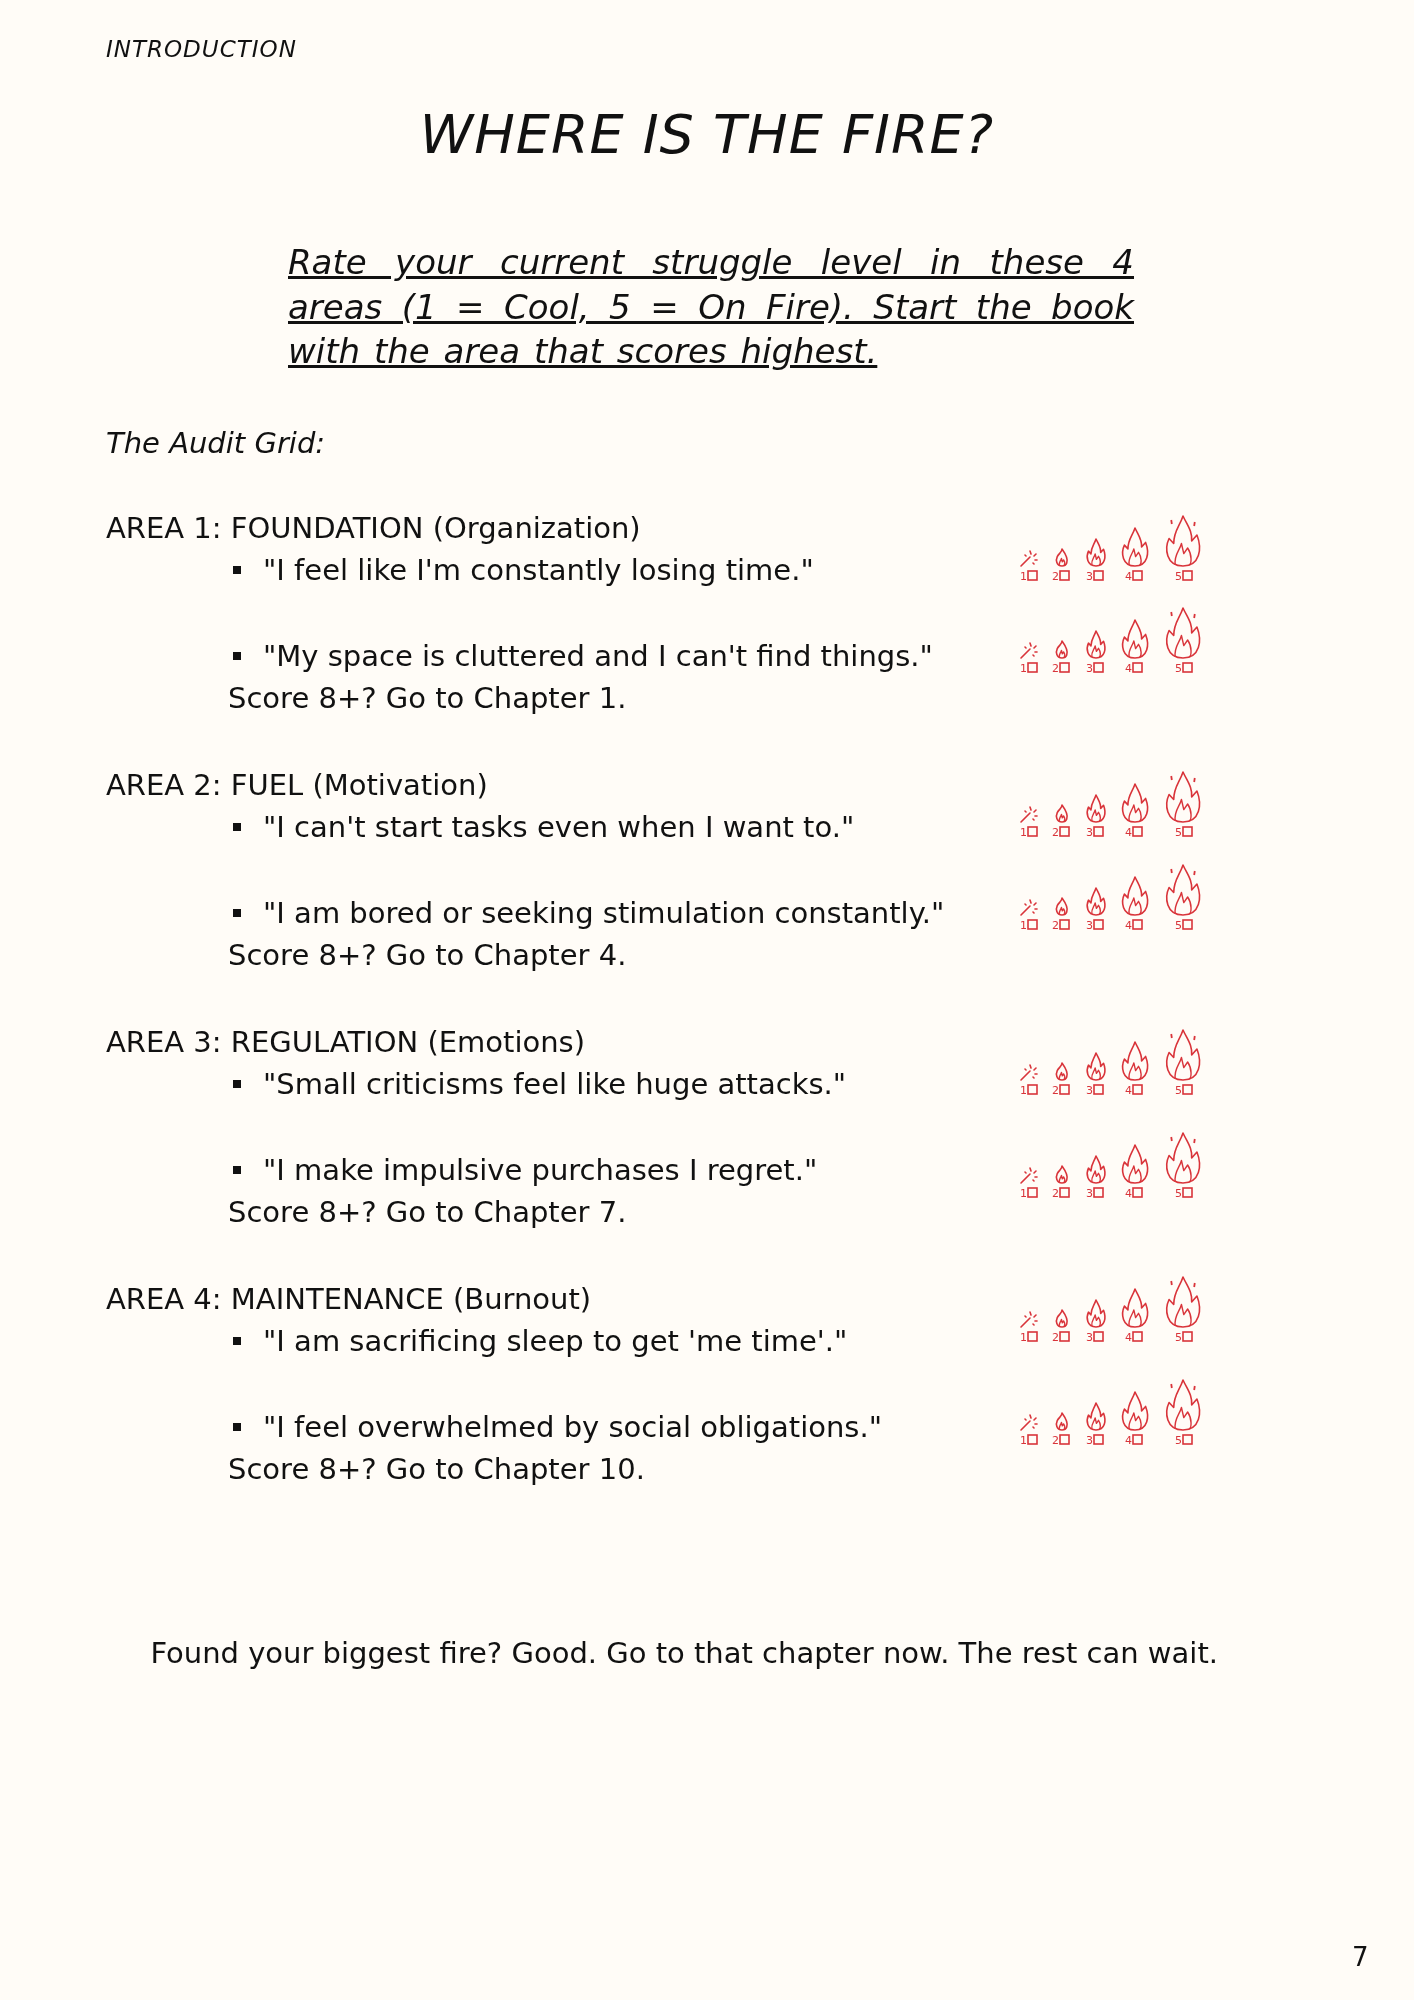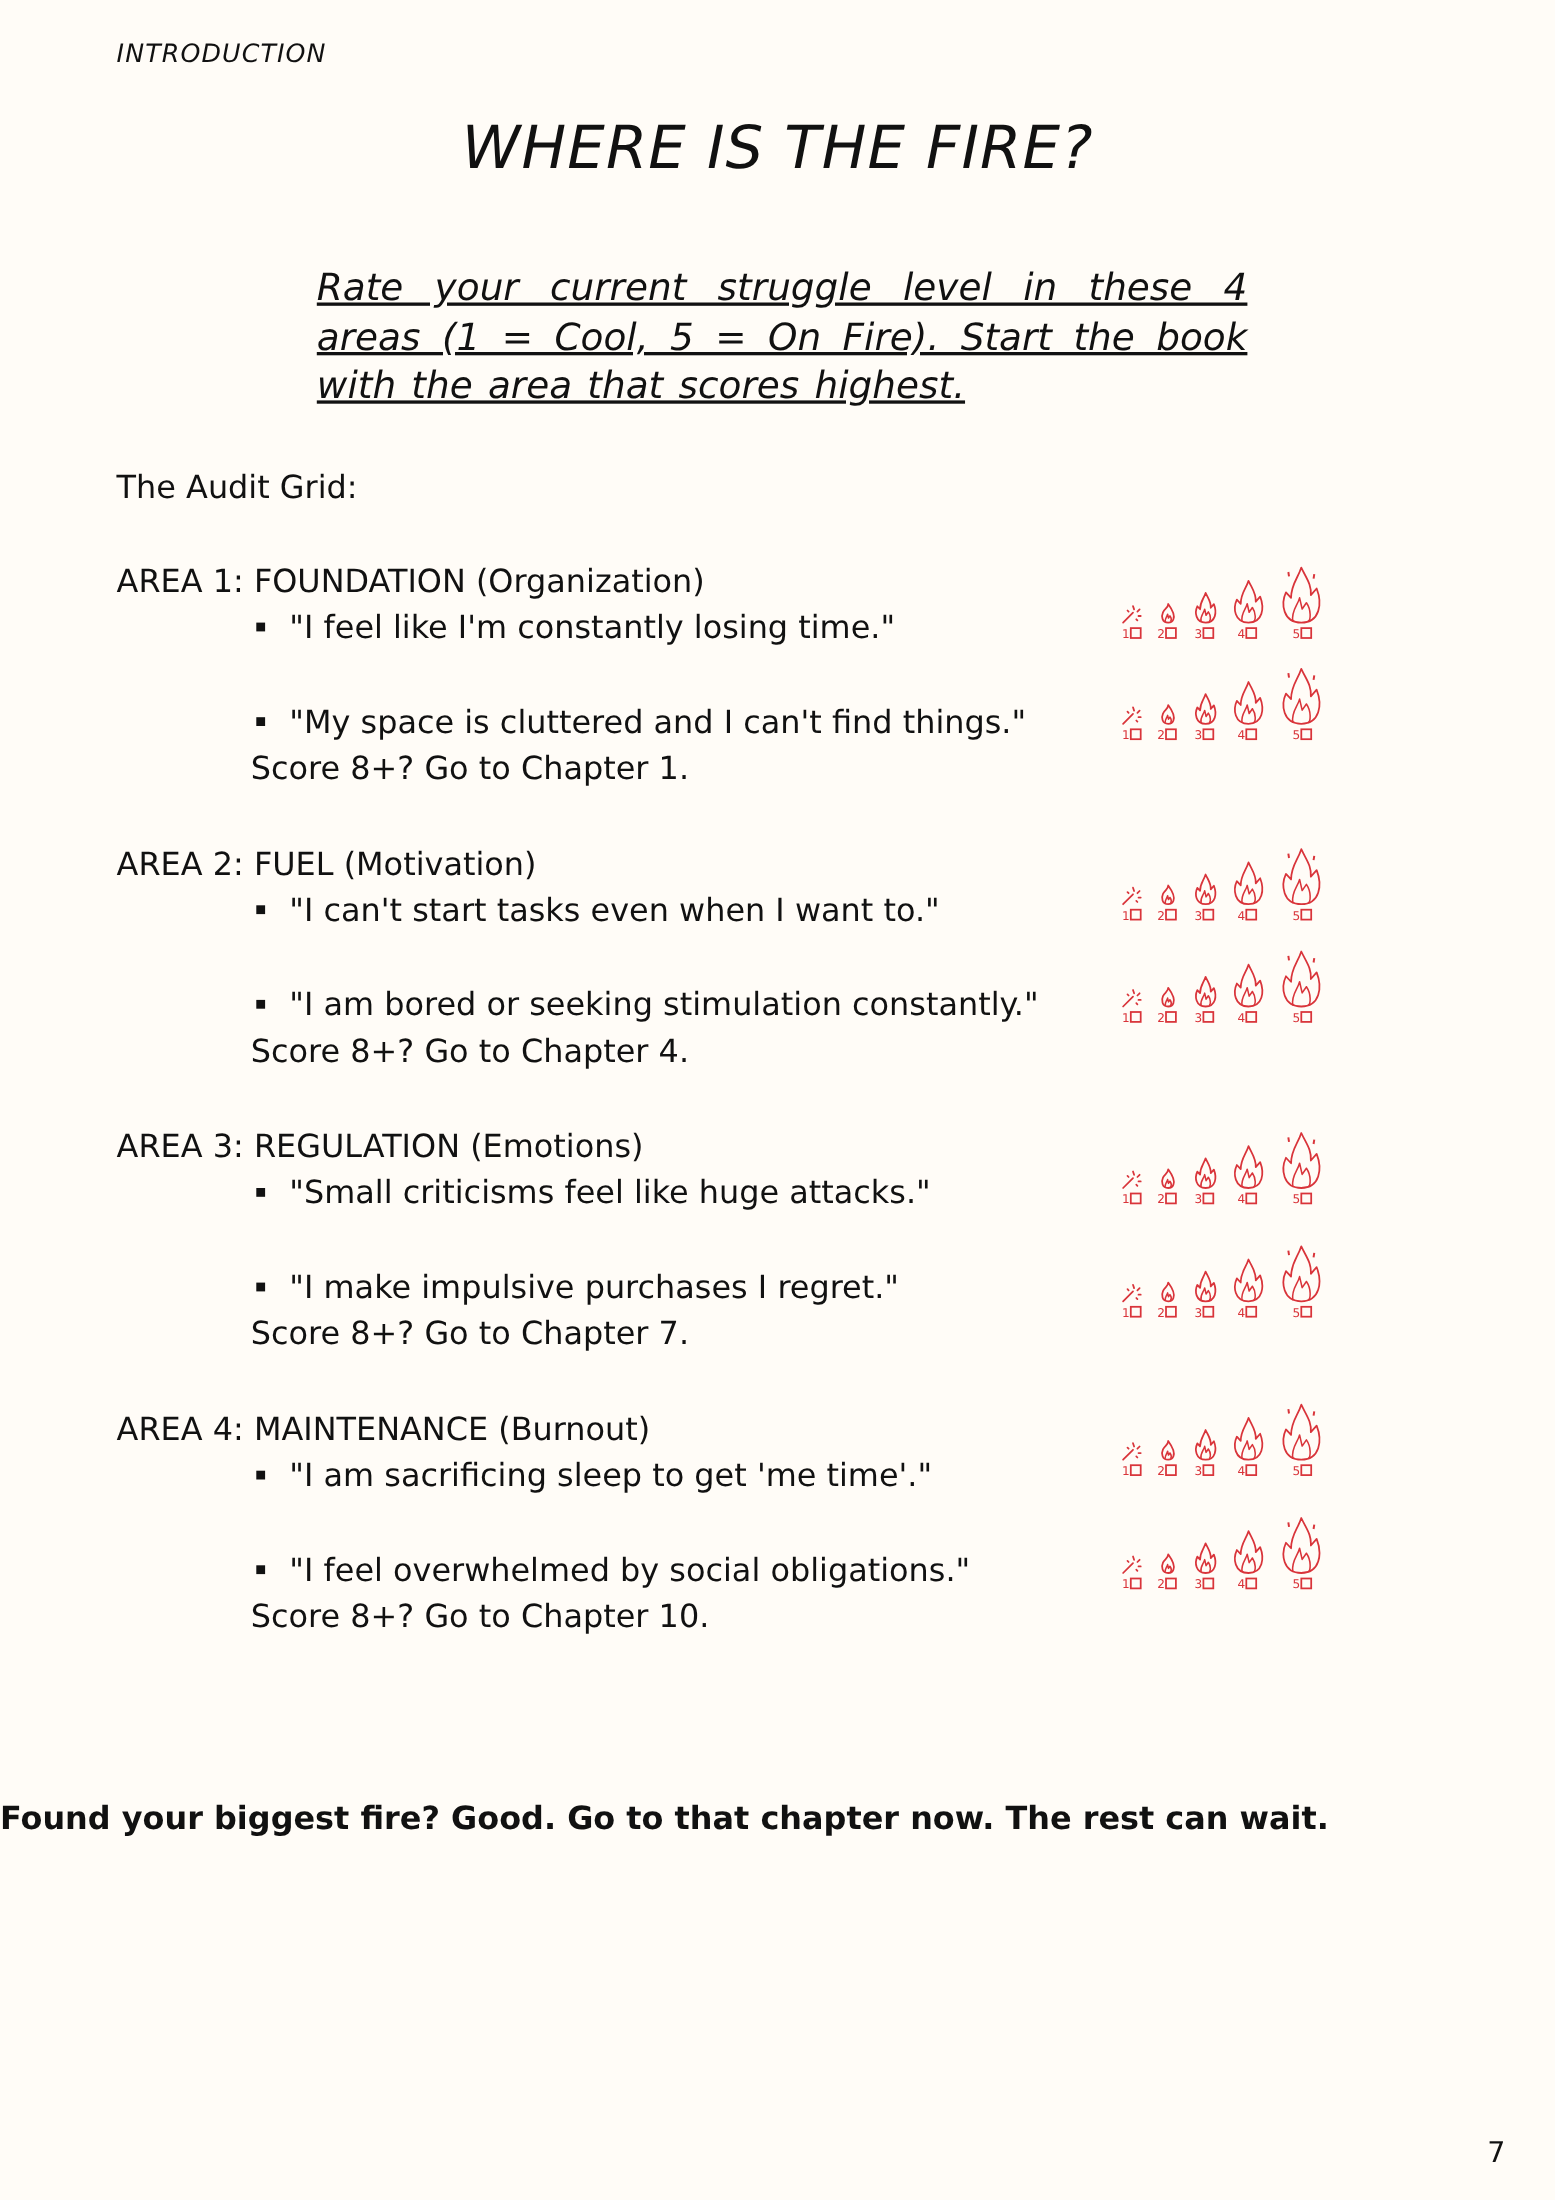--- a/index.html
+++ b/index.html
@@ -16,35 +16,35 @@
   .page-title {
     left: 0; width: 1414px; top: 103px; text-align: center;
     font-size: 54px; font-style: italic; font-weight: 300;
     letter-spacing: 1px; white-space: nowrap;
   }
   .intro {
     left: 288px; width: 846px; top: 240px; font-size: 34px;
     font-style: italic; line-height: 44.5px; text-align: justify;
     text-align-last: left; word-spacing: 3px; text-decoration: underline;
   }
-  .grid-label { left: 106px; top: 426px; font-size: 29px; white-space: nowrap; }
+  .grid-label { left: 106px; top: 426px; font-size: 29px; font-style: italic; white-space: nowrap; }
   .area-heading { left: 106px; font-size: 29px; white-space: nowrap; }
   .bullet {
     left: 233px; font-size: 29px; white-space: nowrap;
     display: flex; align-items: center;
   }
   .bullet .sq { width: 8px; height: 8px; background: #111; margin-right: 22px; }
   .score { left: 228px; font-size: 29px; white-space: nowrap; }
   .rating {
     left: 1018px; width: 190px; height: 66px;
   }
   .rating svg { overflow: visible; }
   .footer-note {
-    left: 0; width: 1218px; top: 1636px; text-align: left;
-    font-size: 29px; white-space: nowrap; font-weight: bold;
+    left: 0; width: 1218px; top: 1636px; text-align: right;
+    font-size: 29px; white-space: nowrap;
   }
   .page-number { left: 1352px; top: 1942px; font-size: 26px; }
 </style>
 </head>
 <body>
 
 <div class="abs section-label">INTRODUCTION</div>
 <div class="abs page-title">WHERE IS THE FIRE?</div>
 <div class="abs intro">Rate your current struggle level in these 4 areas (1 = Cool, 5 = On Fire). Start the book with the area that scores highest.</div>
 <div class="abs grid-label">The Audit Grid:</div>

